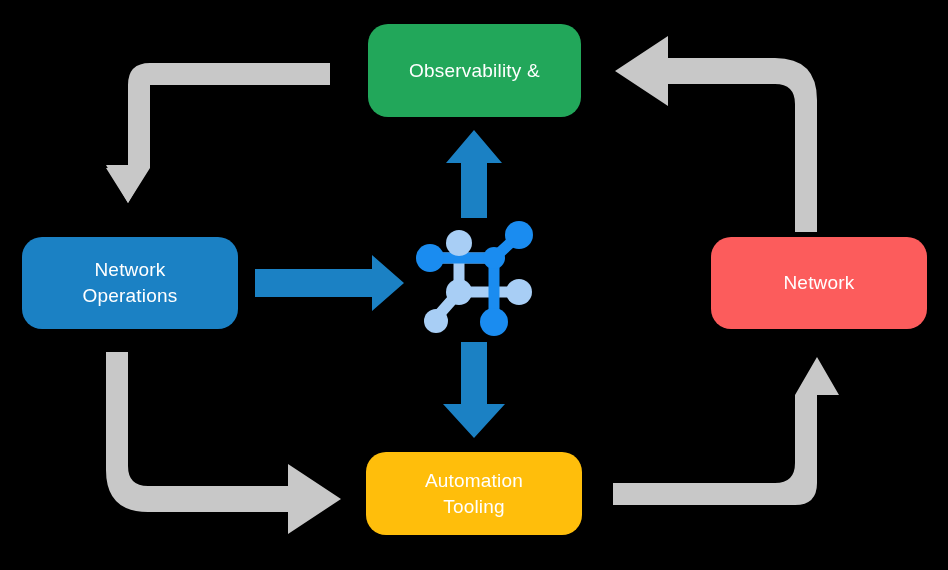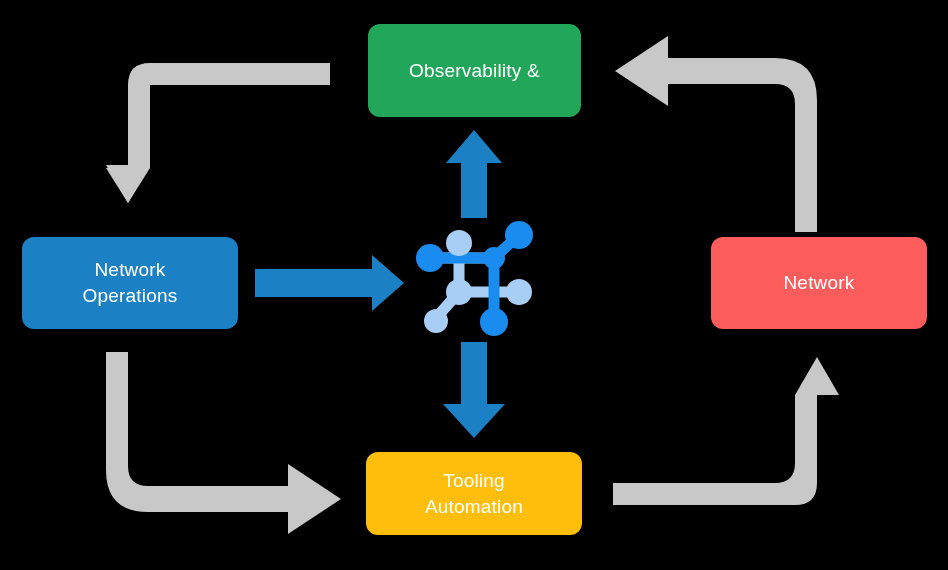--- a/index.html
+++ b/index.html
@@ -10,21 +10,21 @@
   #canvas {
     position: relative;
     width: 948px;
     height: 570px;
     background: #000000;
     overflow: hidden;
     font-family: "Liberation Sans", sans-serif;
   }
   .node-box {
     position: absolute;
-    border-radius: 12px;
+    border-radius: 20px;
     display: flex;
     align-items: center;
     justify-content: center;
     text-align: center;
     color: #ffffff;
     font-size: 19px;
     line-height: 1.35;
     font-weight: 400;
     letter-spacing: 0.2px;
     box-sizing: border-box;
@@ -129,18 +129,18 @@
   </div>
 
   <div class="node-box box-infrastructure" style="background: rgb(252, 92, 92); color: rgb(255, 255, 255);">
     <span>
       <span class="box-label">Network</span>
     </span>
   </div>
 
   <div class="node-box box-automation" style="background: rgb(255, 190, 11); color: rgb(255, 255, 255);">
     <span>
+      <span class="box-label">Automation</span>
       <span class="box-label">Tooling</span>
-      <span class="box-label">Automation</span>
     </span>
   </div>
 
 </div>
 
 </body></html>

